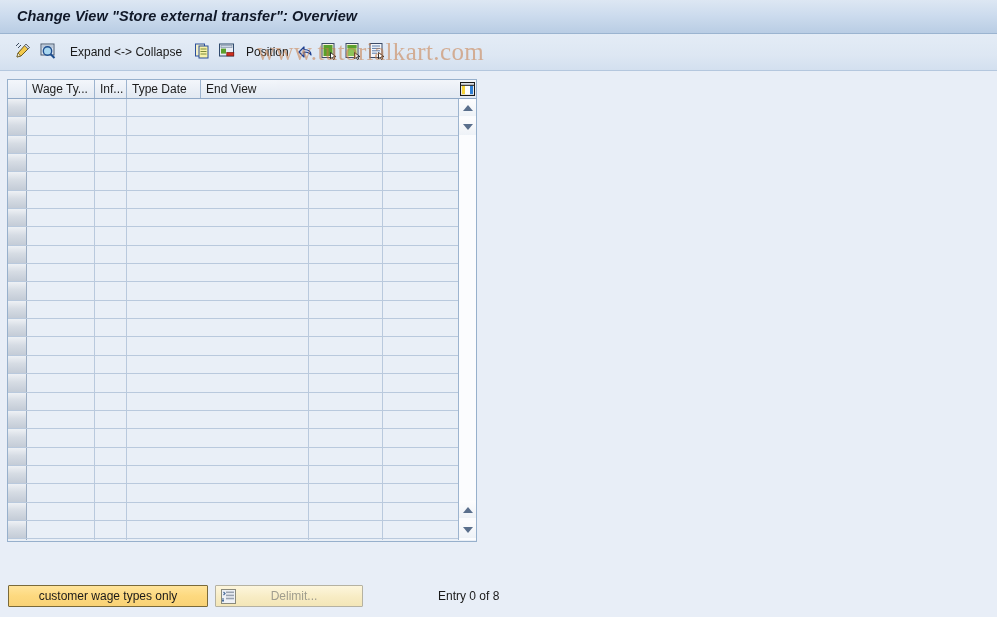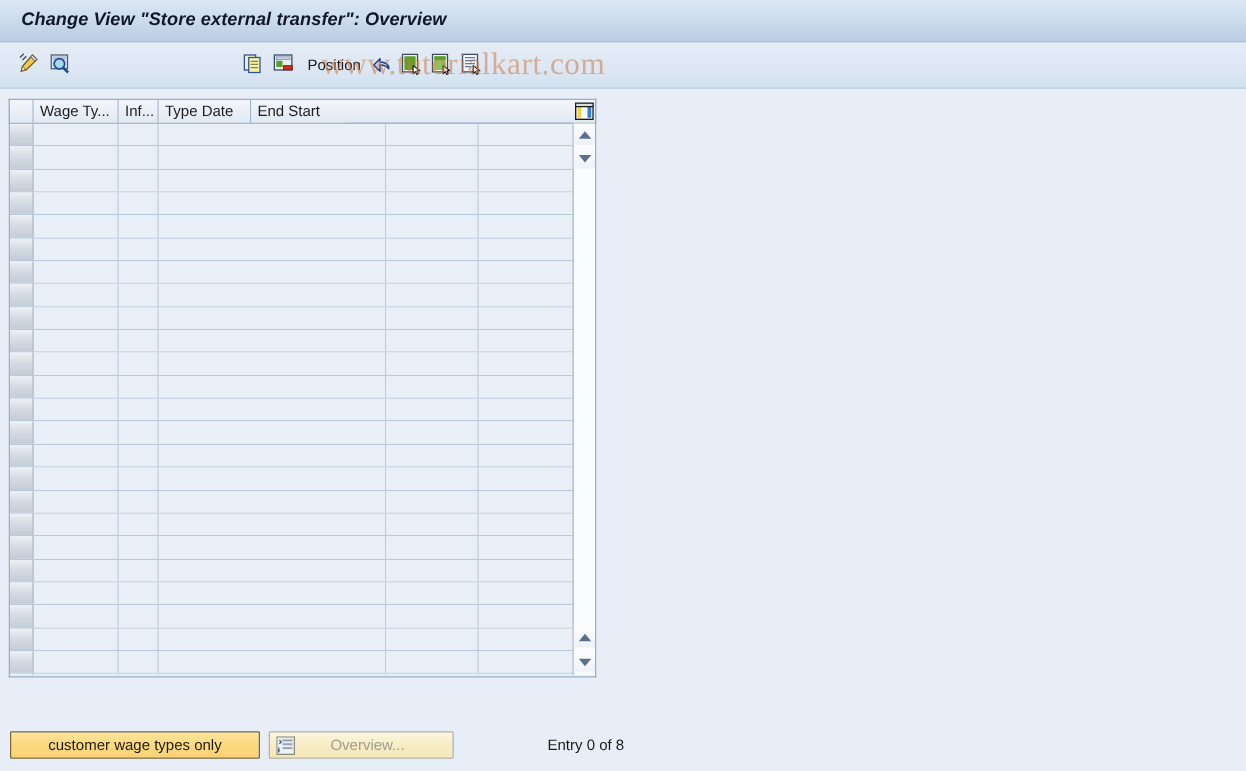--- a/index.html
+++ b/index.html
@@ -271,20 +271,23 @@
     <span class="tb-icon">
       <svg width="20" height="20" viewBox="0 0 20 20">
         <rect x="3" y="3" width="13" height="11" fill="#dfe6ef" stroke="#4a5a70" stroke-width="1"></rect>
         <rect x="4" y="4" width="11" height="3" fill="#b9c8da"></rect>
         <circle cx="9.5" cy="10" r="4.2" fill="#9fd4f0" fill-opacity="0.85" stroke="#1d4e8f" stroke-width="1.4"></circle>
         <line x1="12.4" y1="13" x2="16.5" y2="17" stroke="#1d4e8f" stroke-width="2"></line>
       </svg>
     </span>
   </div>
 
+  <div class="tb-item" style="left:66px;">
+    <span class="tb-text">Expand &lt;-&gt; Collapse</span>
+  </div>
 
   <div class="tb-item" style="left:192px;width:24px;">
     <span class="tb-icon">
       <svg width="20" height="20" viewBox="0 0 20 20">
         <rect x="2.5" y="3" width="9" height="12" fill="#f3f0c8" stroke="#2a4f9b" stroke-width="1"></rect>
         <rect x="6" y="5" width="9" height="12" fill="#f7f2a8" stroke="#2a4f9b" stroke-width="1"></rect>
         <line x1="7.5" y1="8" x2="13.5" y2="8" stroke="#7c8a3a" stroke-width="1"></line>
         <line x1="7.5" y1="10.5" x2="13.5" y2="10.5" stroke="#7c8a3a" stroke-width="1"></line>
         <line x1="7.5" y1="13" x2="13.5" y2="13" stroke="#7c8a3a" stroke-width="1"></line>
       </svg>
@@ -351,21 +354,21 @@
 
 <div id="watermark">www.tutorialkart.com</div>
 
 <div id="table-panel"></div>
 
 <div id="header-row">
   <div class="hcell corner" style="width:19px;"></div>
   <div class="hcell" style="width:68px;">Wage Ty...</div>
   <div class="hcell" style="width:32px;text-align:center;">Inf...</div>
   <div class="hcell" style="width:74px;">Type Date</div>
-  <div class="hcell" style="width:76px;border-right:none;">End Start</div>
+  <div class="hcell" style="width:76px;border-right:none;">End View</div>
 </div>
 
 <div id="cfg-icon">
   <svg width="15" height="14" viewBox="0 0 15 14">
     <rect x="0.5" y="0.5" width="14" height="13" fill="#ffffff" stroke="#1a1a1a" stroke-width="1.2"></rect>
     <rect x="2" y="3.2" width="3" height="9" fill="#f5d33a"></rect>
     <rect x="6" y="3.2" width="3" height="9" fill="#ffffff"></rect>
     <rect x="10" y="3.2" width="3" height="9" fill="#2f7fd4"></rect>
     <rect x="0.5" y="0.5" width="14" height="2.8" fill="#d9dde4" stroke="#1a1a1a" stroke-width="1"></rect>
   </svg>
@@ -597,16 +600,16 @@
   <span id="pos-icon">
     <svg width="15" height="15" viewBox="0 0 15 15">
       <rect x="0.5" y="0.5" width="14" height="14" fill="#eef1f6" stroke="#8a8a7c" stroke-width="1"></rect>
       <rect x="5" y="2.5" width="8" height="1.6" fill="#9aa3b0"></rect>
       <rect x="5" y="5.6" width="8" height="1.6" fill="#9aa3b0"></rect>
       <rect x="5" y="8.7" width="8" height="1.6" fill="#9aa3b0"></rect>
       <path d="M2.5 3 L4 4.5 L2.5 6" stroke="#4a6d9b" stroke-width="1.2" fill="none"></path>
       <path d="M2 9 L2 13 M1 11.5 L3 11.5" stroke="#4a6d9b" stroke-width="1.1"></path>
     </svg>
   </span>
-  <span id="pos-label">Overview...</span>
+  <span id="pos-label">Delimit...</span>
 </div>
 
 <div id="entry-count">Entry 0 of 8</div>
 
 </body></html>

